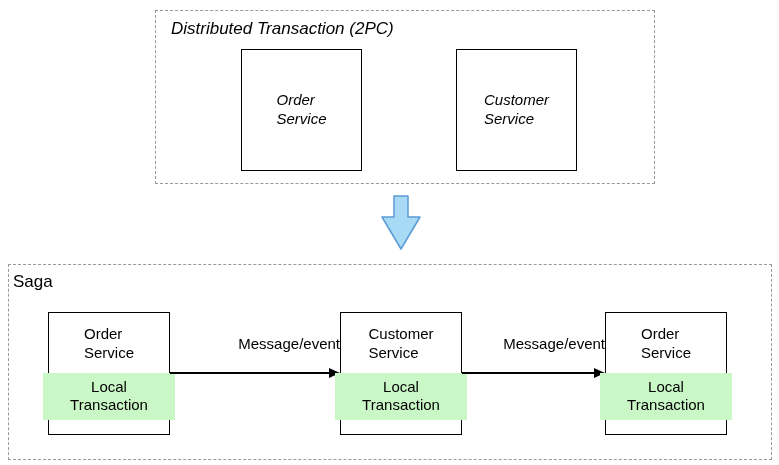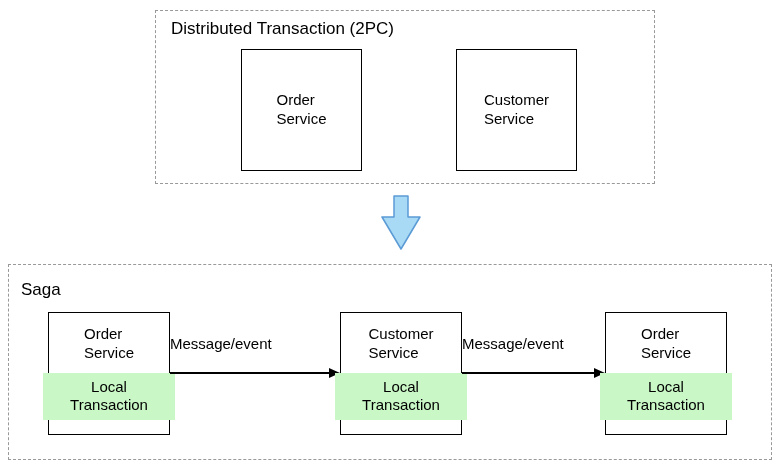--- a/index.html
+++ b/index.html
@@ -77,63 +77,63 @@
   }
   .h-arrow .head{
     width:0;height:0;
     border-left:11px solid #000000;
     border-top:5px solid transparent;
     border-bottom:5px solid transparent;
   }
   .edge-label{
     position:absolute;
     font-size:15px;
-    text-align:left;
+    text-align:right;
     white-space:nowrap;
   }
   .down-arrow{
     position:absolute;
     left:381px;top:195px;
     width:40px;height:56px;
   }
   .down-arrow svg{display:block;width:100%;height:100%;}
   .down-arrow polygon{
     fill:var(--arrow-fill);
     stroke:var(--arrow-stroke);
     stroke-width:1.5;
     stroke-linejoin:round;
   }
 </style>
 </head>
 <body>
 
 <div class="canvas">
 
-  <div class="dashed-group" style="left:155px;top:10px;width:498px;height:172px;">
+  <div class="dashed-group" style="left:155px;top:10px;width:498px;height:172px;font-style:italic;">
     <div class="group-title" style="left:15px;top:8px;">Distributed Transaction (2PC)</div>
 
     <div class="service-box" style="left:85px;top:38px;width:119px;height:120px;">
       <span class="service-label">Order
 Service</span>
     </div>
 
     <div class="service-box" style="left:300px;top:38px;width:119px;height:120px;">
       <span class="service-label">Customer
 Service</span>
     </div>
   </div>
 
   <div class="down-arrow">
     <svg viewBox="0 0 40 56" aria-hidden="true">
       <polygon points="13,1 27,1 27,22 39,22 20,54 1,22 13,22"></polygon>
     </svg>
   </div>
 
   <div class="dashed-group" style="left:8px;top:264px;width:762px;height:194px;">
-    <div class="group-title" style="left:12px;top:7px;margin-top:8px;">Saga</div>
+    <div class="group-title" style="left:4px;top:7px;">Saga</div>
   </div>
 
   <div class="saga-node" style="left:48px;top:312px;width:122px;height:123px;">
     <span class="service-label">Order
 Service</span>
     <span class="local-transaction">Local
 Transaction</span>
   </div>
 
   <div class="edge-label" style="left:170px;top:335px;width:170px;">Message/event</div>

